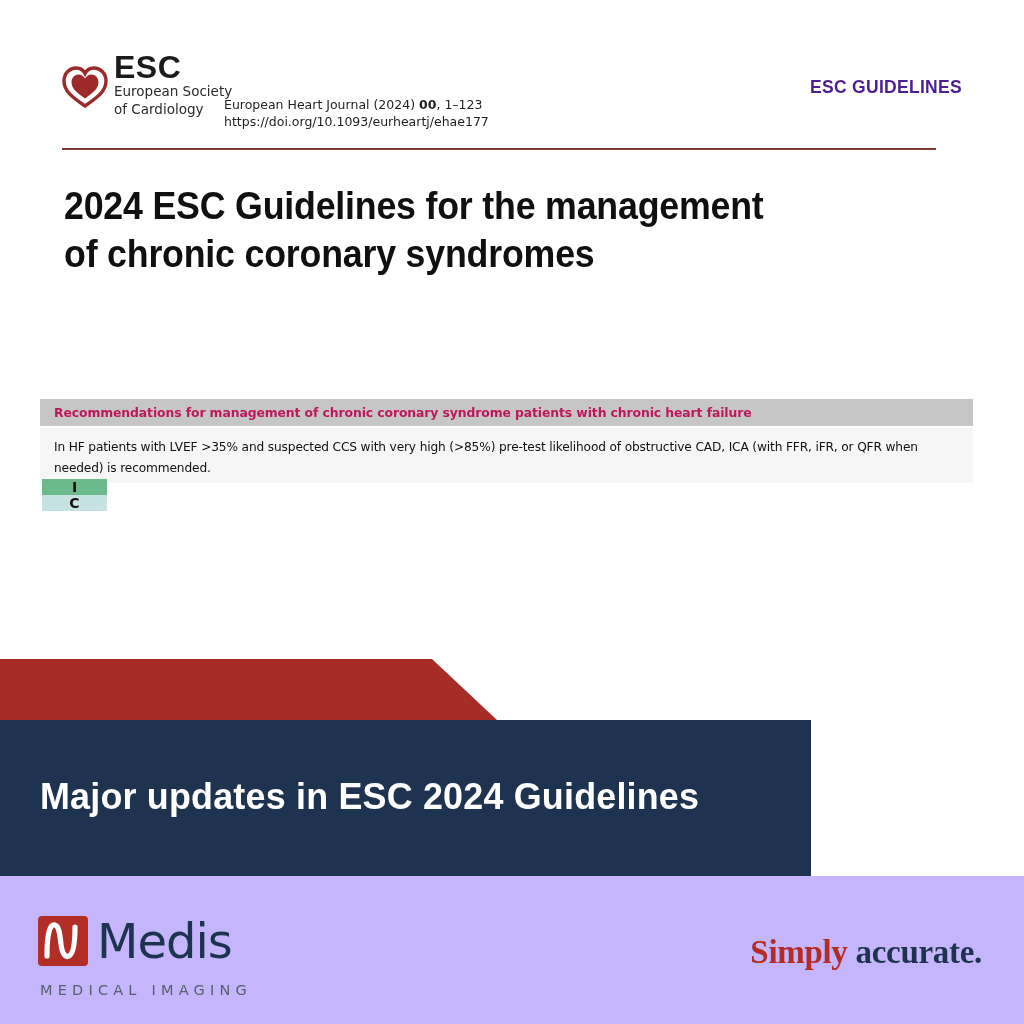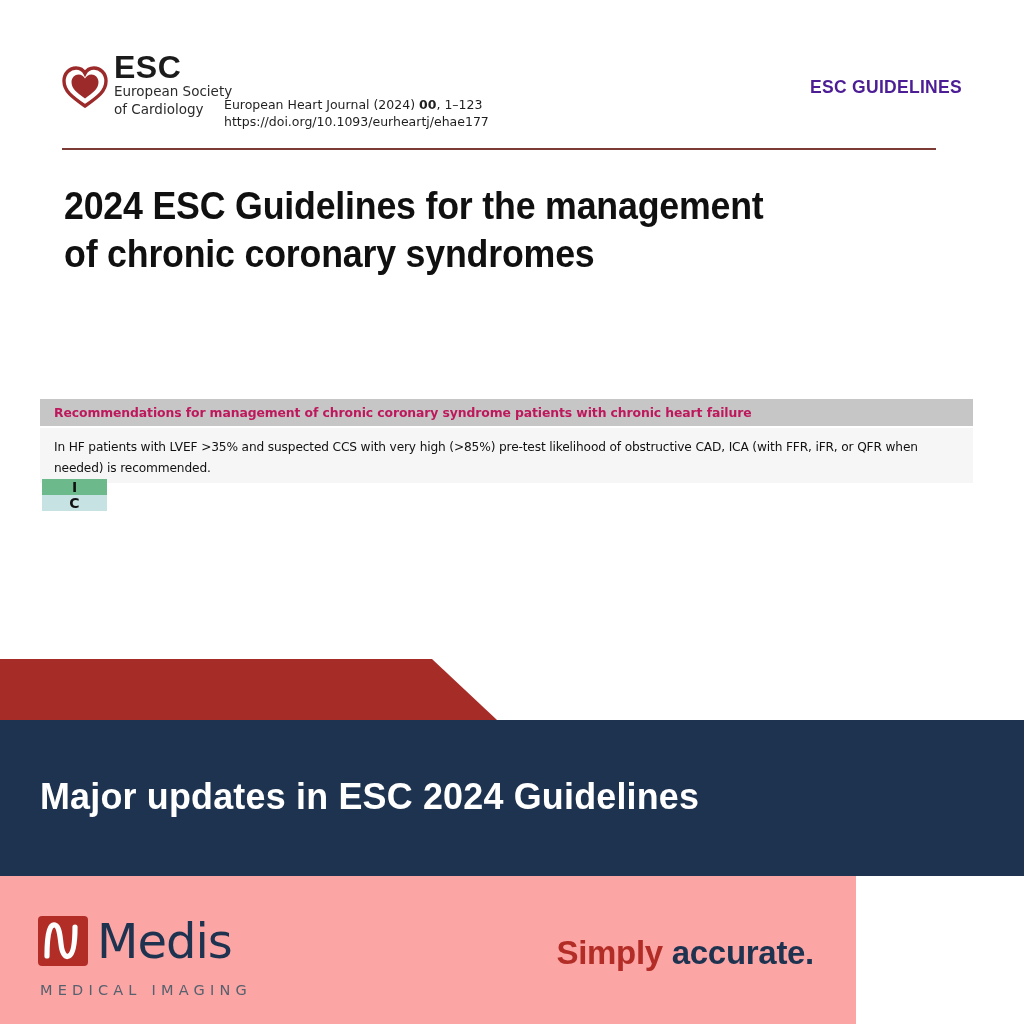--- a/index.html
+++ b/index.html
@@ -197,21 +197,21 @@
     color: #ffffff;
     letter-spacing: 0.2px;
     white-space: nowrap;
   }
 
   
   .navy-band {
     position: absolute;
     left: 0;
     top: 720px;
-    width: 1024px;
+    width: 811px;
     height: 156px;
     background: #1e3350;
   }
   .navy-title {
     position: absolute;
     left: 40px;
     top: 56px;
     font-family: "Liberation Sans Narrow", "Liberation Sans", sans-serif;
     font-size: 37px;
     font-weight: 700;
@@ -220,23 +220,23 @@
     white-space: nowrap;
     transform: scaleX(0.97);
     transform-origin: left top;
   }
 
   
   .footer {
     position: absolute;
     left: 0;
     top: 876px;
-    width: 856px;
+    width: 1024px;
     height: 148px;
-    background: #fca5a5;
+    background: #c4b5fd;
   }
   .medis-logo {
     position: absolute;
     left: 38px;
     top: 40px;
     display: flex;
     flex-direction: column;
   }
   .medis-top {
     display: flex;
@@ -263,21 +263,21 @@
     font-size: 14.5px;
     font-weight: 400;
     color: #56616e;
     letter-spacing: 5.2px;
     white-space: nowrap;
   }
   .tagline {
     position: absolute;
     right: 42px;
     top: 58px;
-    font-family: Liberation Sans, sans-serif;
+    font-family: Liberation Serif, serif;
     font-size: 33px;
     font-weight: 700;
     white-space: nowrap;
     letter-spacing: -0.3px;
   }
   .tagline .simply { color: #b32d27; }
   .tagline .accurate { color: #1e3350; }
 </style>
 </head>
 <body>

